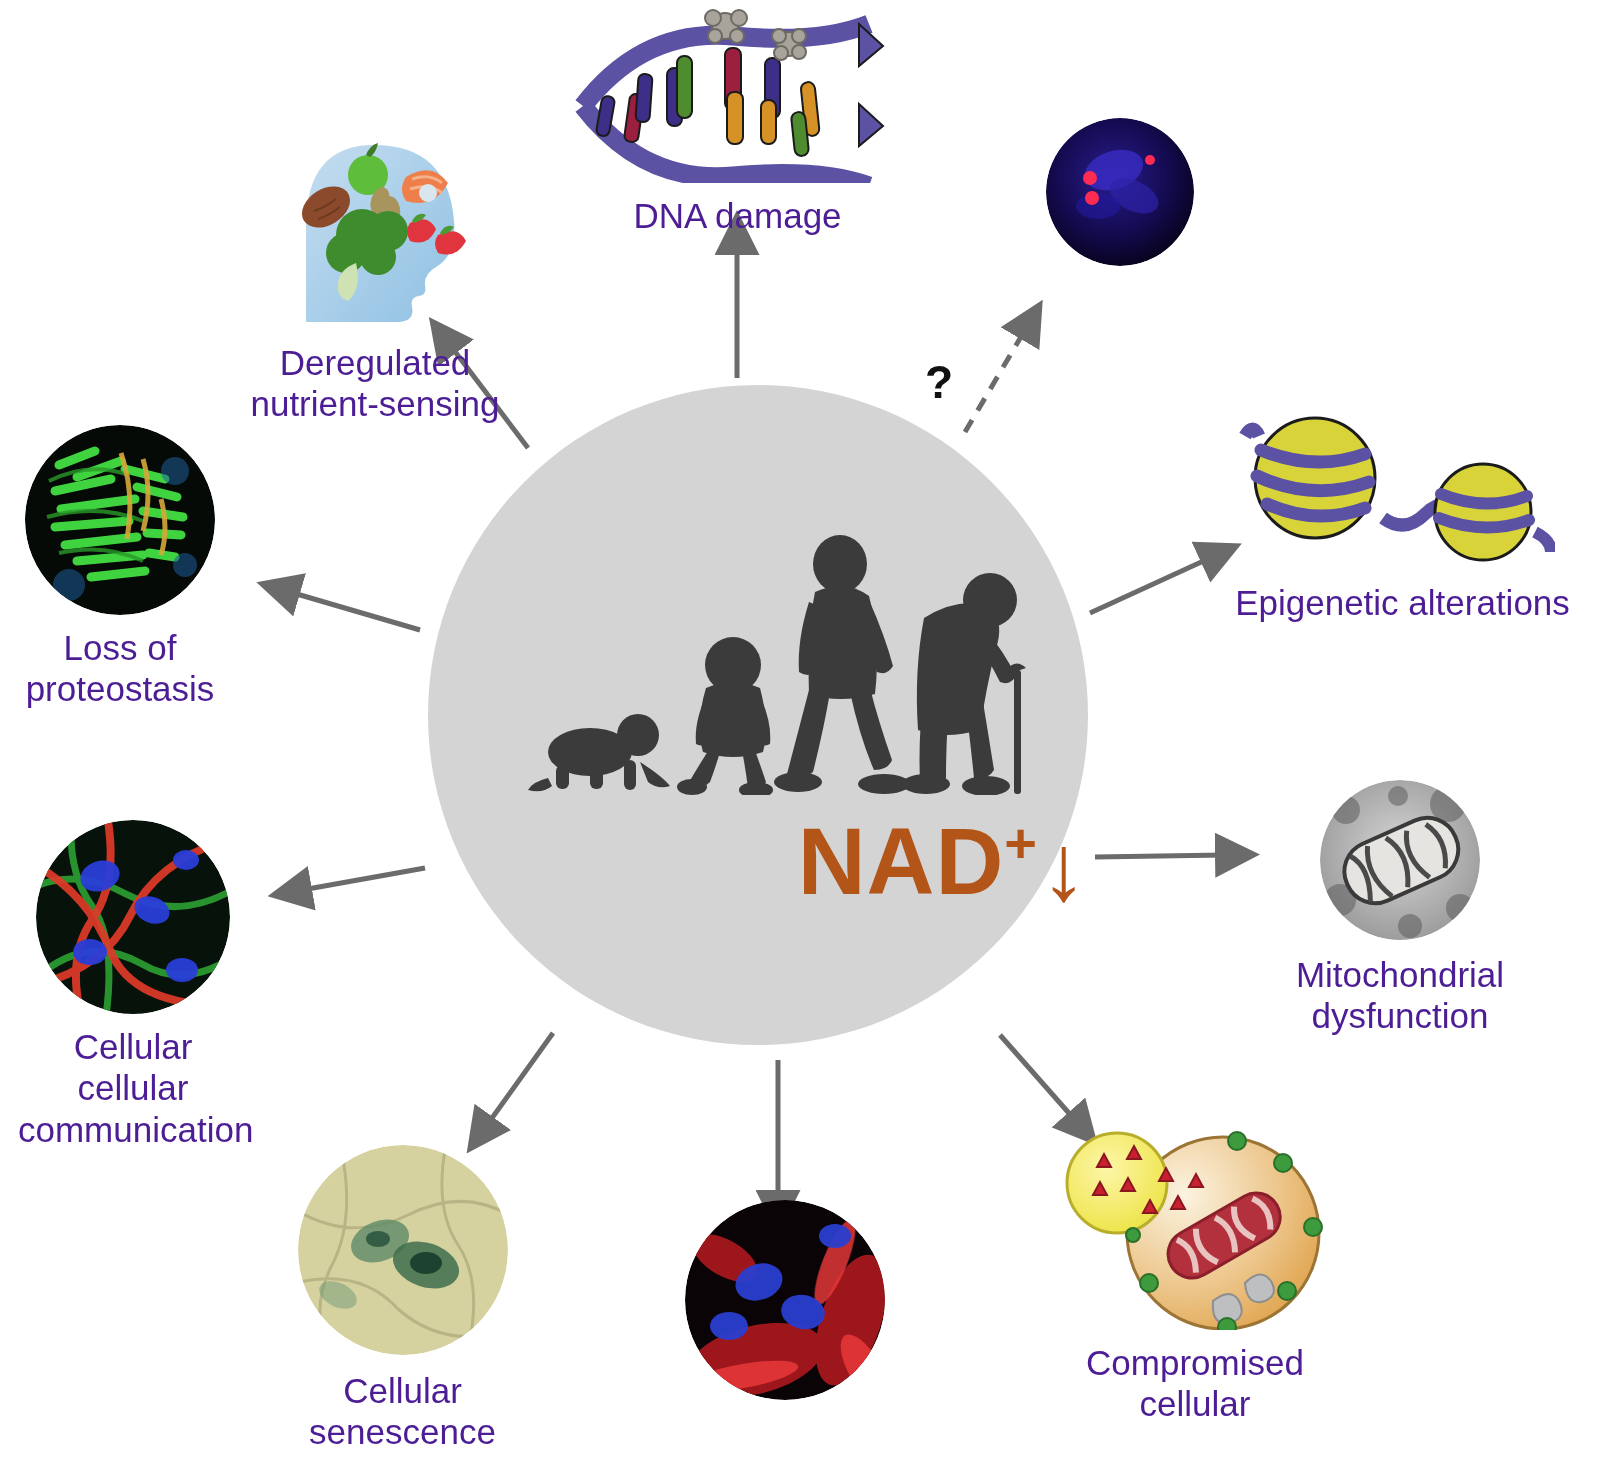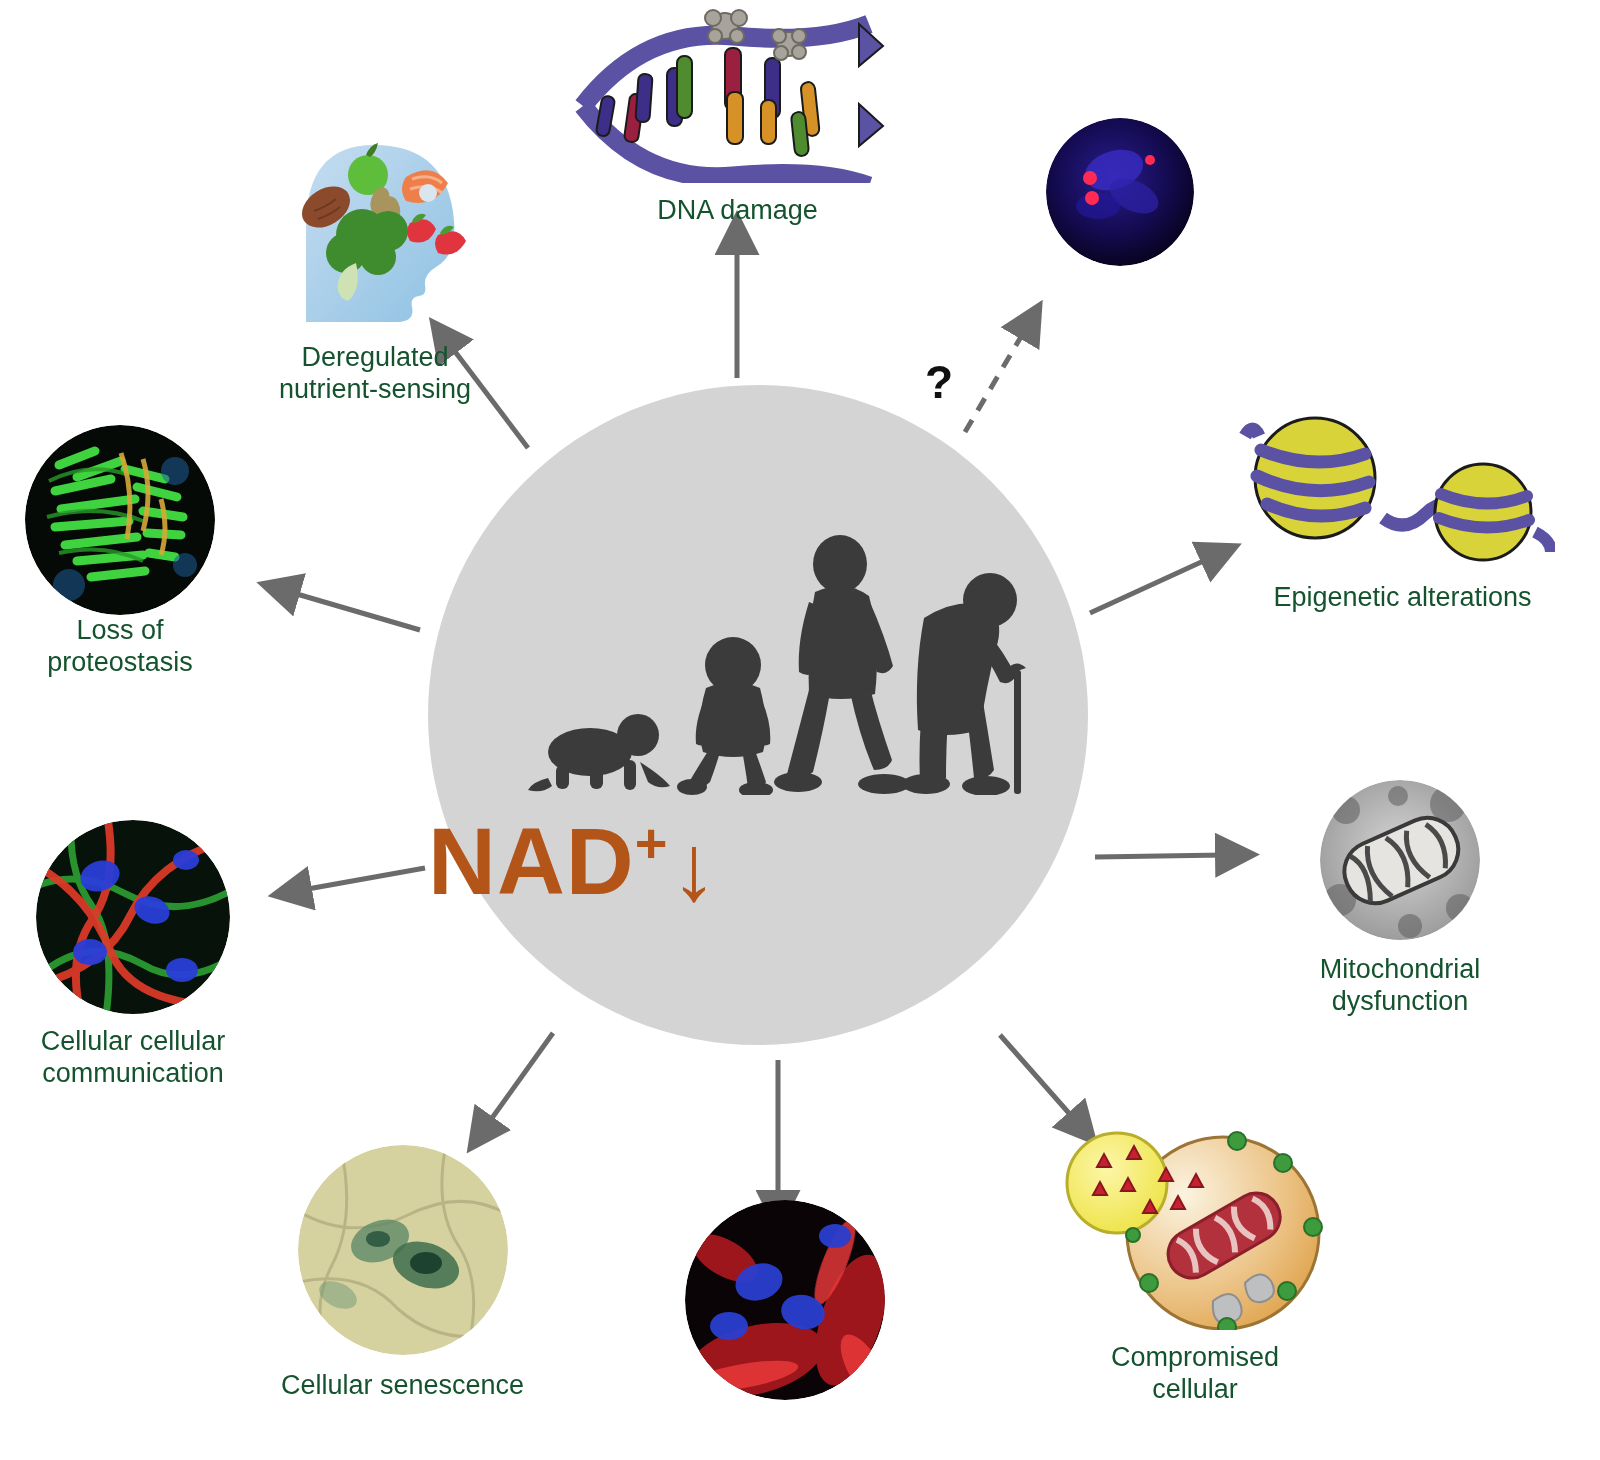--- a/index.html
+++ b/index.html
@@ -33,21 +33,21 @@
     left: 520px;
     top: 520px;
     width: 520px;
     height: 275px;
   }
   .hub-nad {
     position: absolute;
     left: 428px;
     top: 815px;
     width: 660px;
-    text-align: left;
+    text-align: right;
     color: #b35519;
     font-size: 94px;
     font-weight: bold;
     letter-spacing: 1px;
     line-height: 1;
     white-space: nowrap;
   }
   .hub-nad sup {
     font-size: 56px;
     vertical-align: super;
@@ -62,22 +62,22 @@
   
   .node {
     position: absolute;
   }
   .node-art {
     position: relative;
     margin: 0 auto;
   }
   .node-label {
     text-align: center;
-    color: #14532d;
-    font-size: 27px;
+    color: #4c1d95;
+    font-size: 35px;
     line-height: 1.18;
     white-space: pre-line;
   }
 
   
   .disk {
     border-radius: 50%;
     overflow: hidden;
     position: relative;
   }
@@ -462,21 +462,21 @@
           <path d="M118 34 q10 34 0 72"></path>
           <path d="M136 74 q8 30 0 56"></path>
         </g>
         <g fill="#1e5c9a" opacity="0.55">
           <circle cx="150" cy="46" r="14"></circle>
             <circle cx="44" cy="160" r="16"></circle>
           <circle cx="160" cy="140" r="12"></circle>
         </g>
       </g>
     </svg>
-    <div class="node-label" style="">Loss of proteostasis</div>
+    <div class="node-label" style="margin-top:12px;">Loss of proteostasis</div>
   </div>
 
   <div class="node" style="left:240px; top:135px; width:270px;">
     <svg class="node-art" width="195" height="195" viewBox="0 0 195 195" style="display:block;margin:0 auto;">
       <defs>
         <linearGradient id="headG" x1="0" y1="0" x2="1" y2="1">
           <stop offset="0%" stop-color="#c5ddf0"></stop>
           <stop offset="100%" stop-color="#8fc1e3"></stop>
         </linearGradient>
       </defs>

